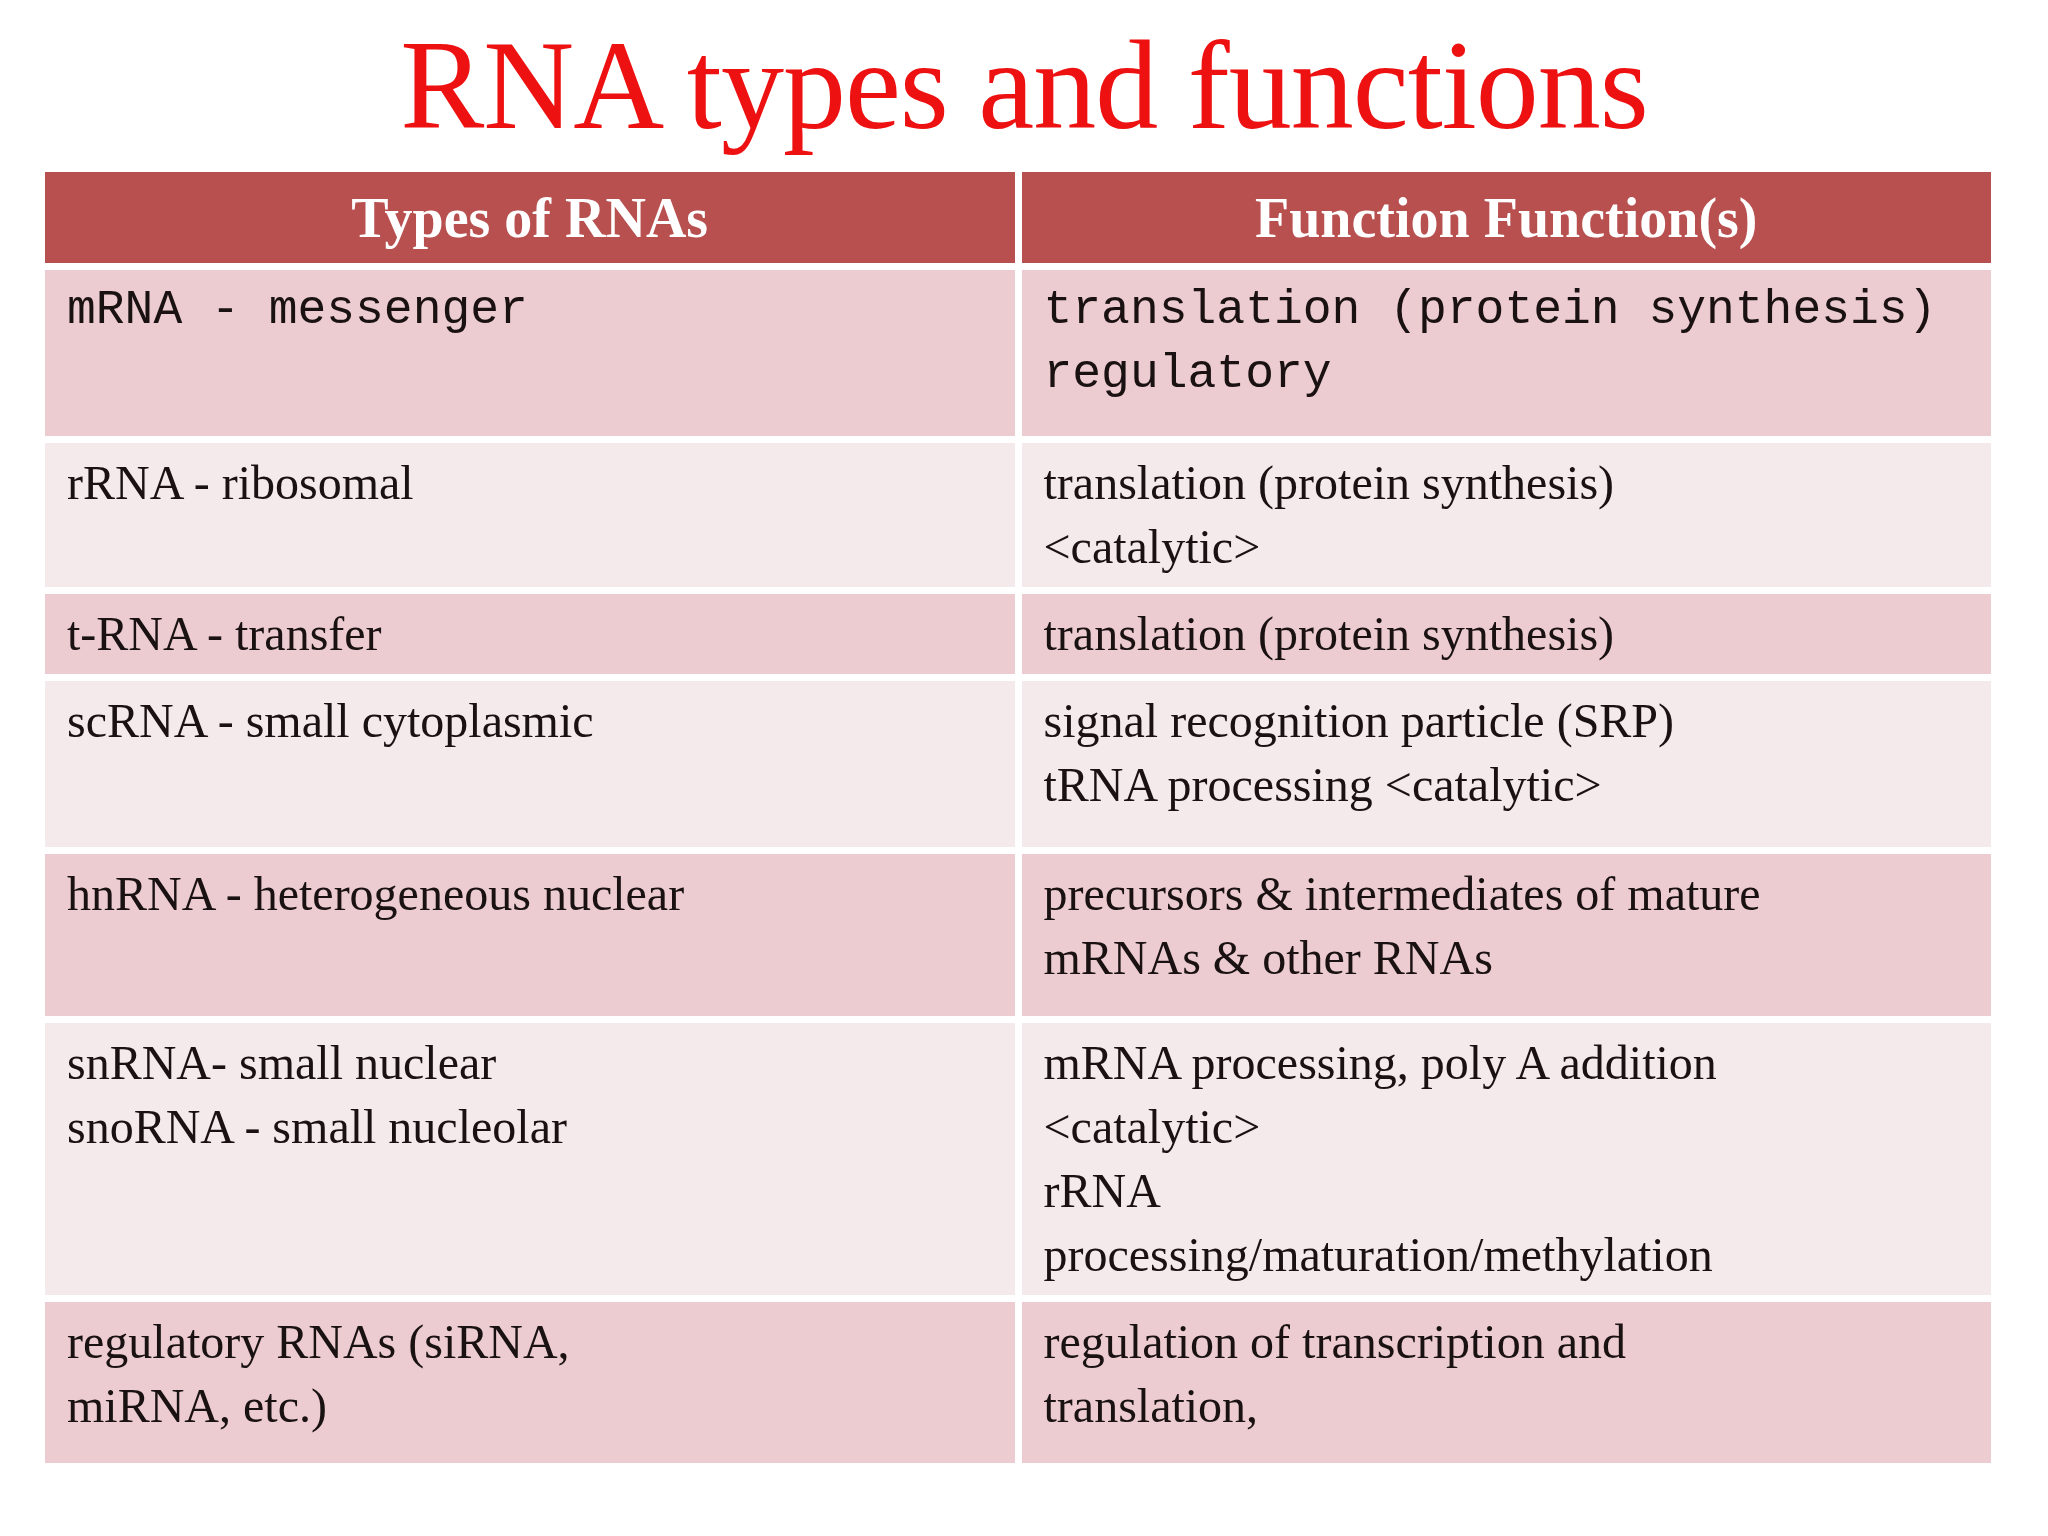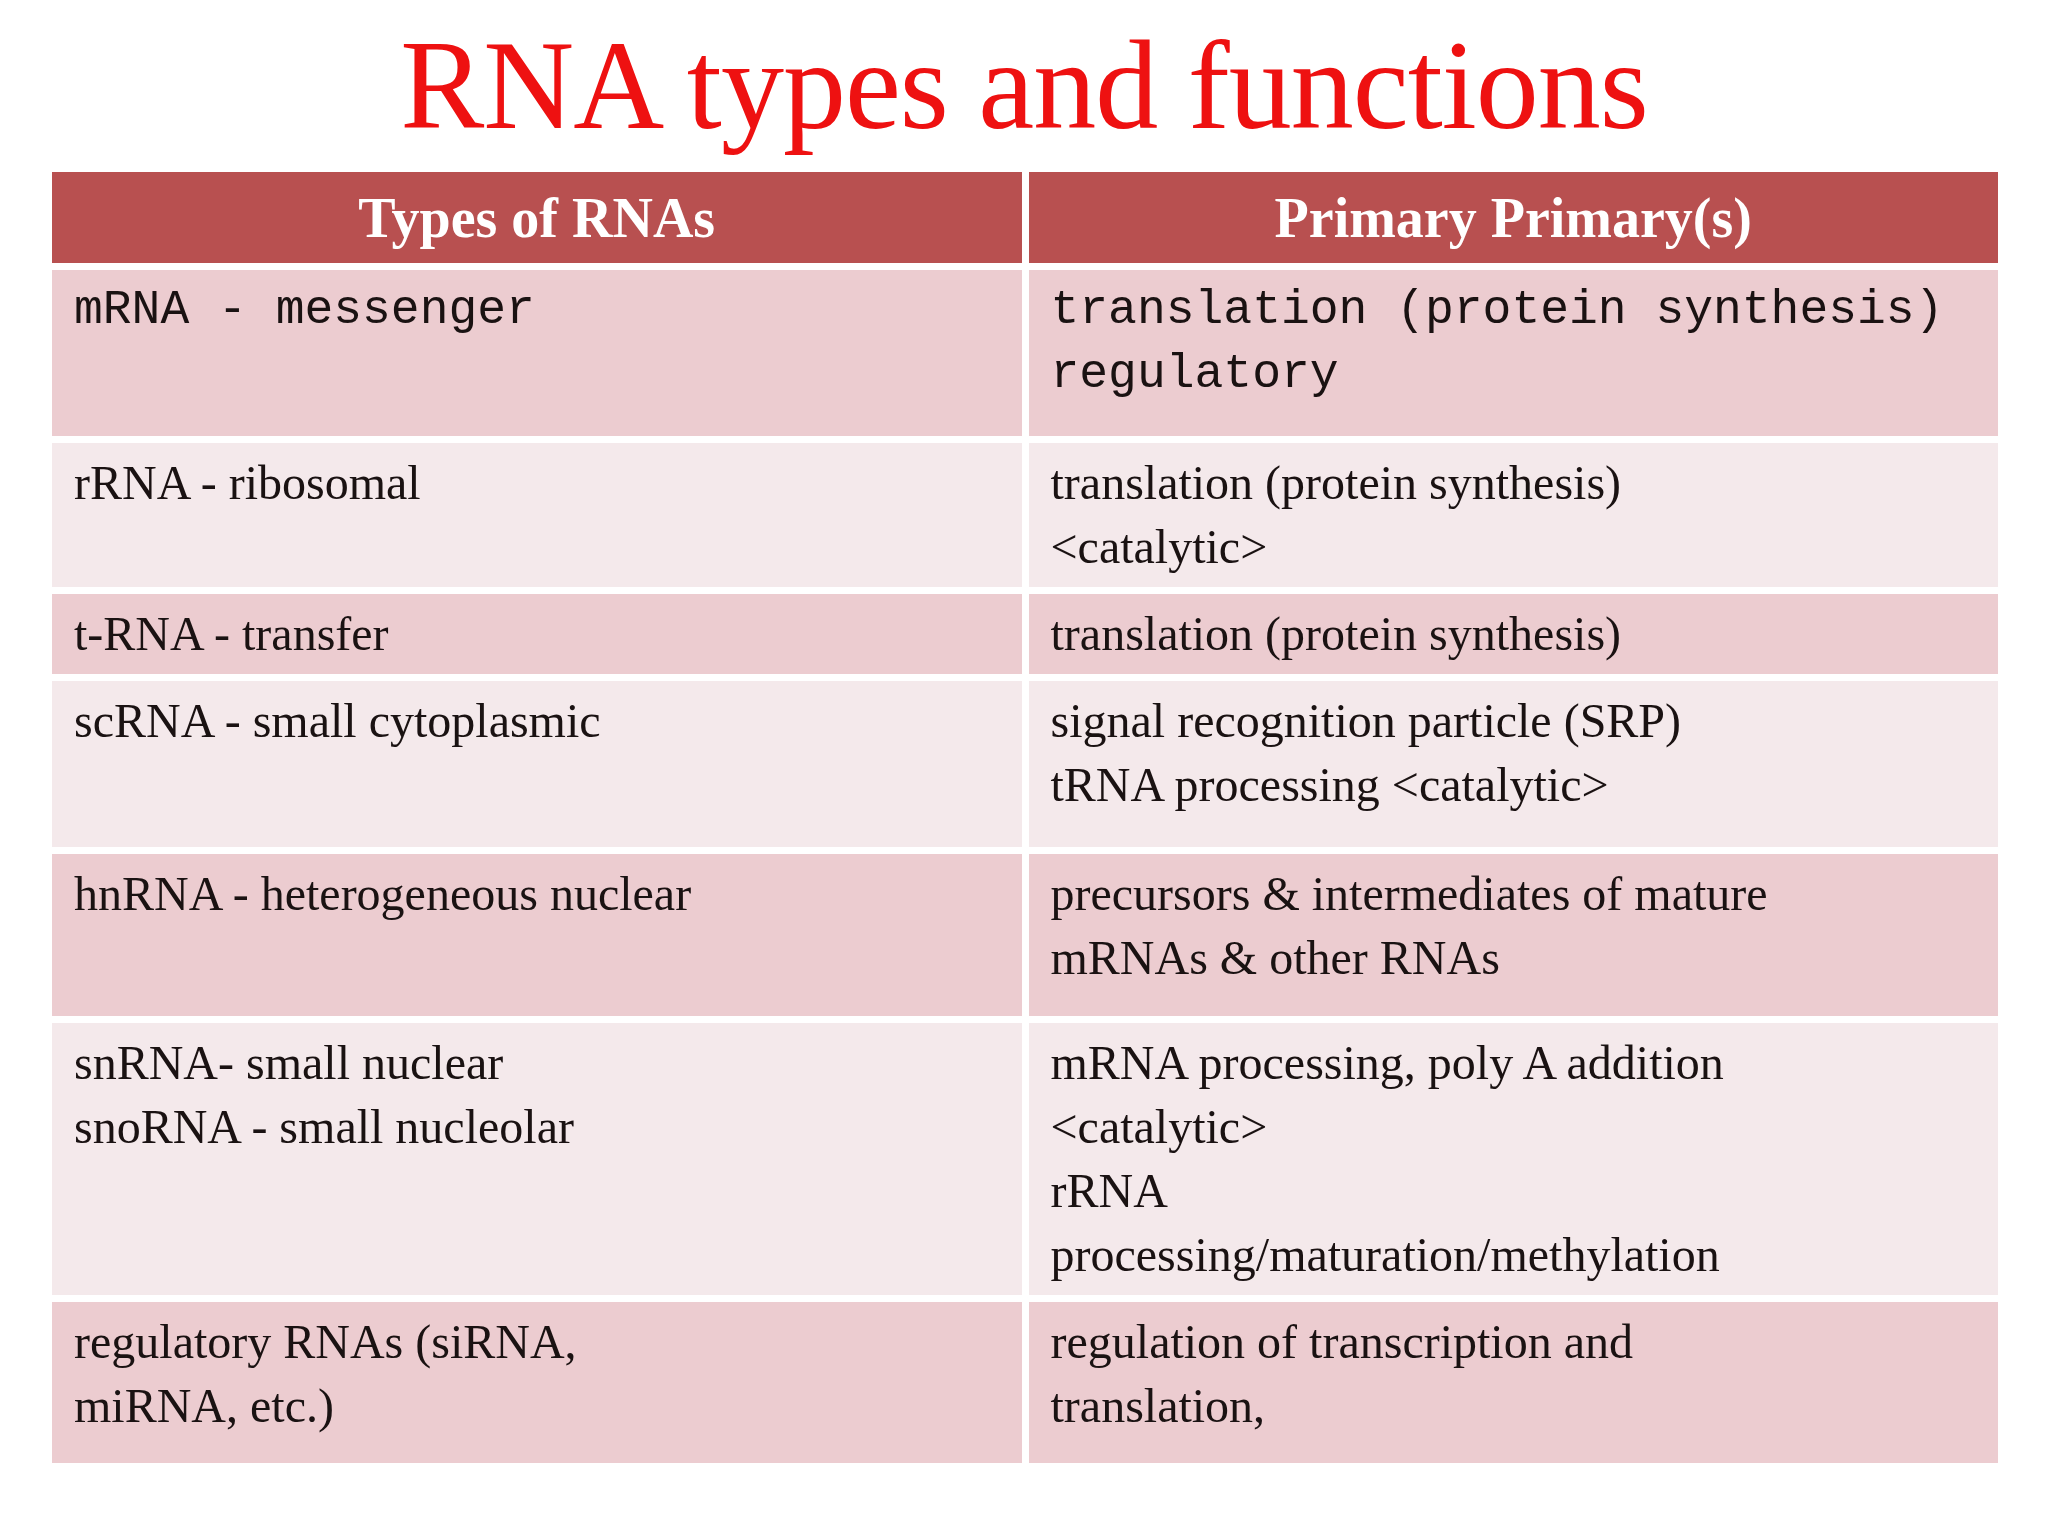--- a/index.html
+++ b/index.html
@@ -19,21 +19,21 @@
     padding-top: 10px;
     text-align: center;
     font-size: 126px;
     line-height: 1.2;
     font-weight: normal;
     color: #ee1111;
     letter-spacing: -1px;
   }
   table.rna-table {
     position: absolute;
-    left: 45px;
+    left: 38px;
     top: 165px;
     width: 1960px;
     border-collapse: separate;
     border-spacing: 7px;
     table-layout: fixed;
   }
   table.rna-table th {
     width: 50%;
     height: 91px;
     box-sizing: border-box;
@@ -66,21 +66,21 @@
 </style>
 </head>
 <body>
 
 <h1 class="slide-title">RNA types and functions</h1>
 
 <table class="rna-table">
   <thead>
     <tr>
       <th>Types of RNAs</th>
-      <th>Primary Primary(s)</th>
+      <th>Function Function(s)</th>
     </tr>
   </thead>
   <tbody>
     <tr>
       <td>mRNA - messenger</td>
       <td>translation (protein synthesis)
 regulatory</td>
     </tr>
     <tr>
       <td>rRNA - ribosomal</td>

